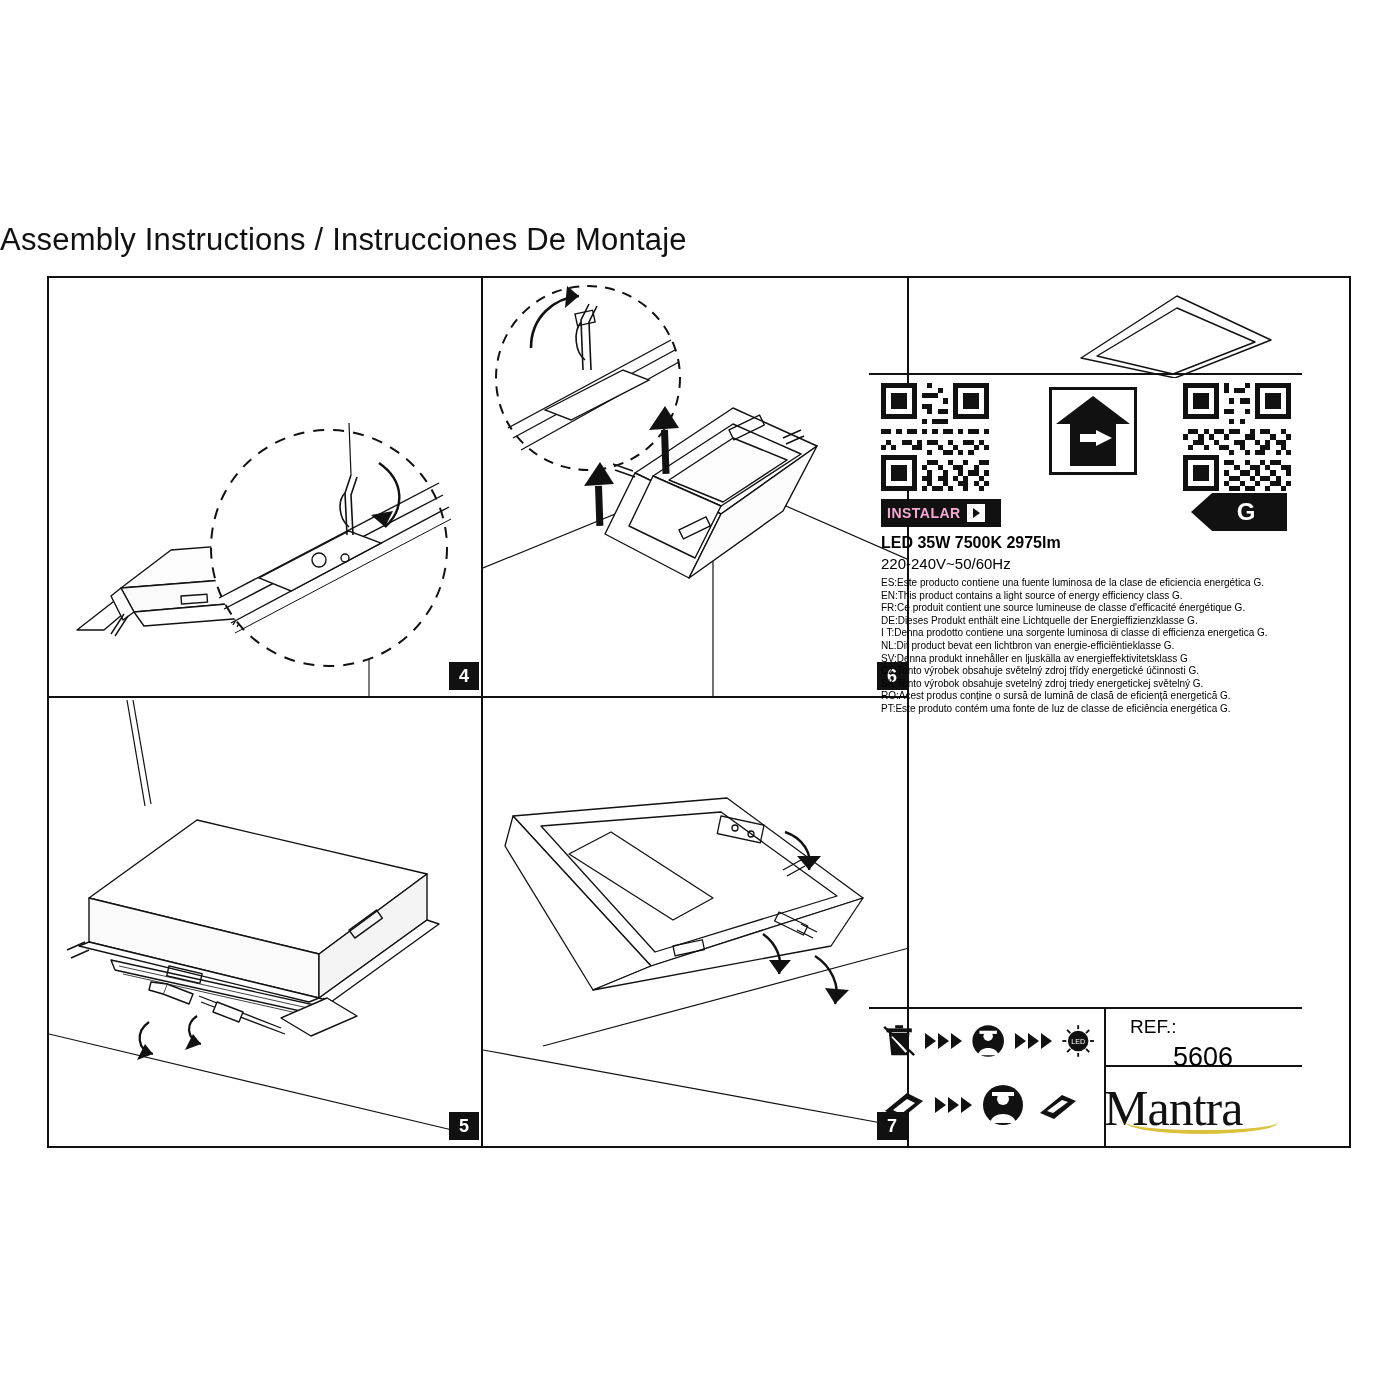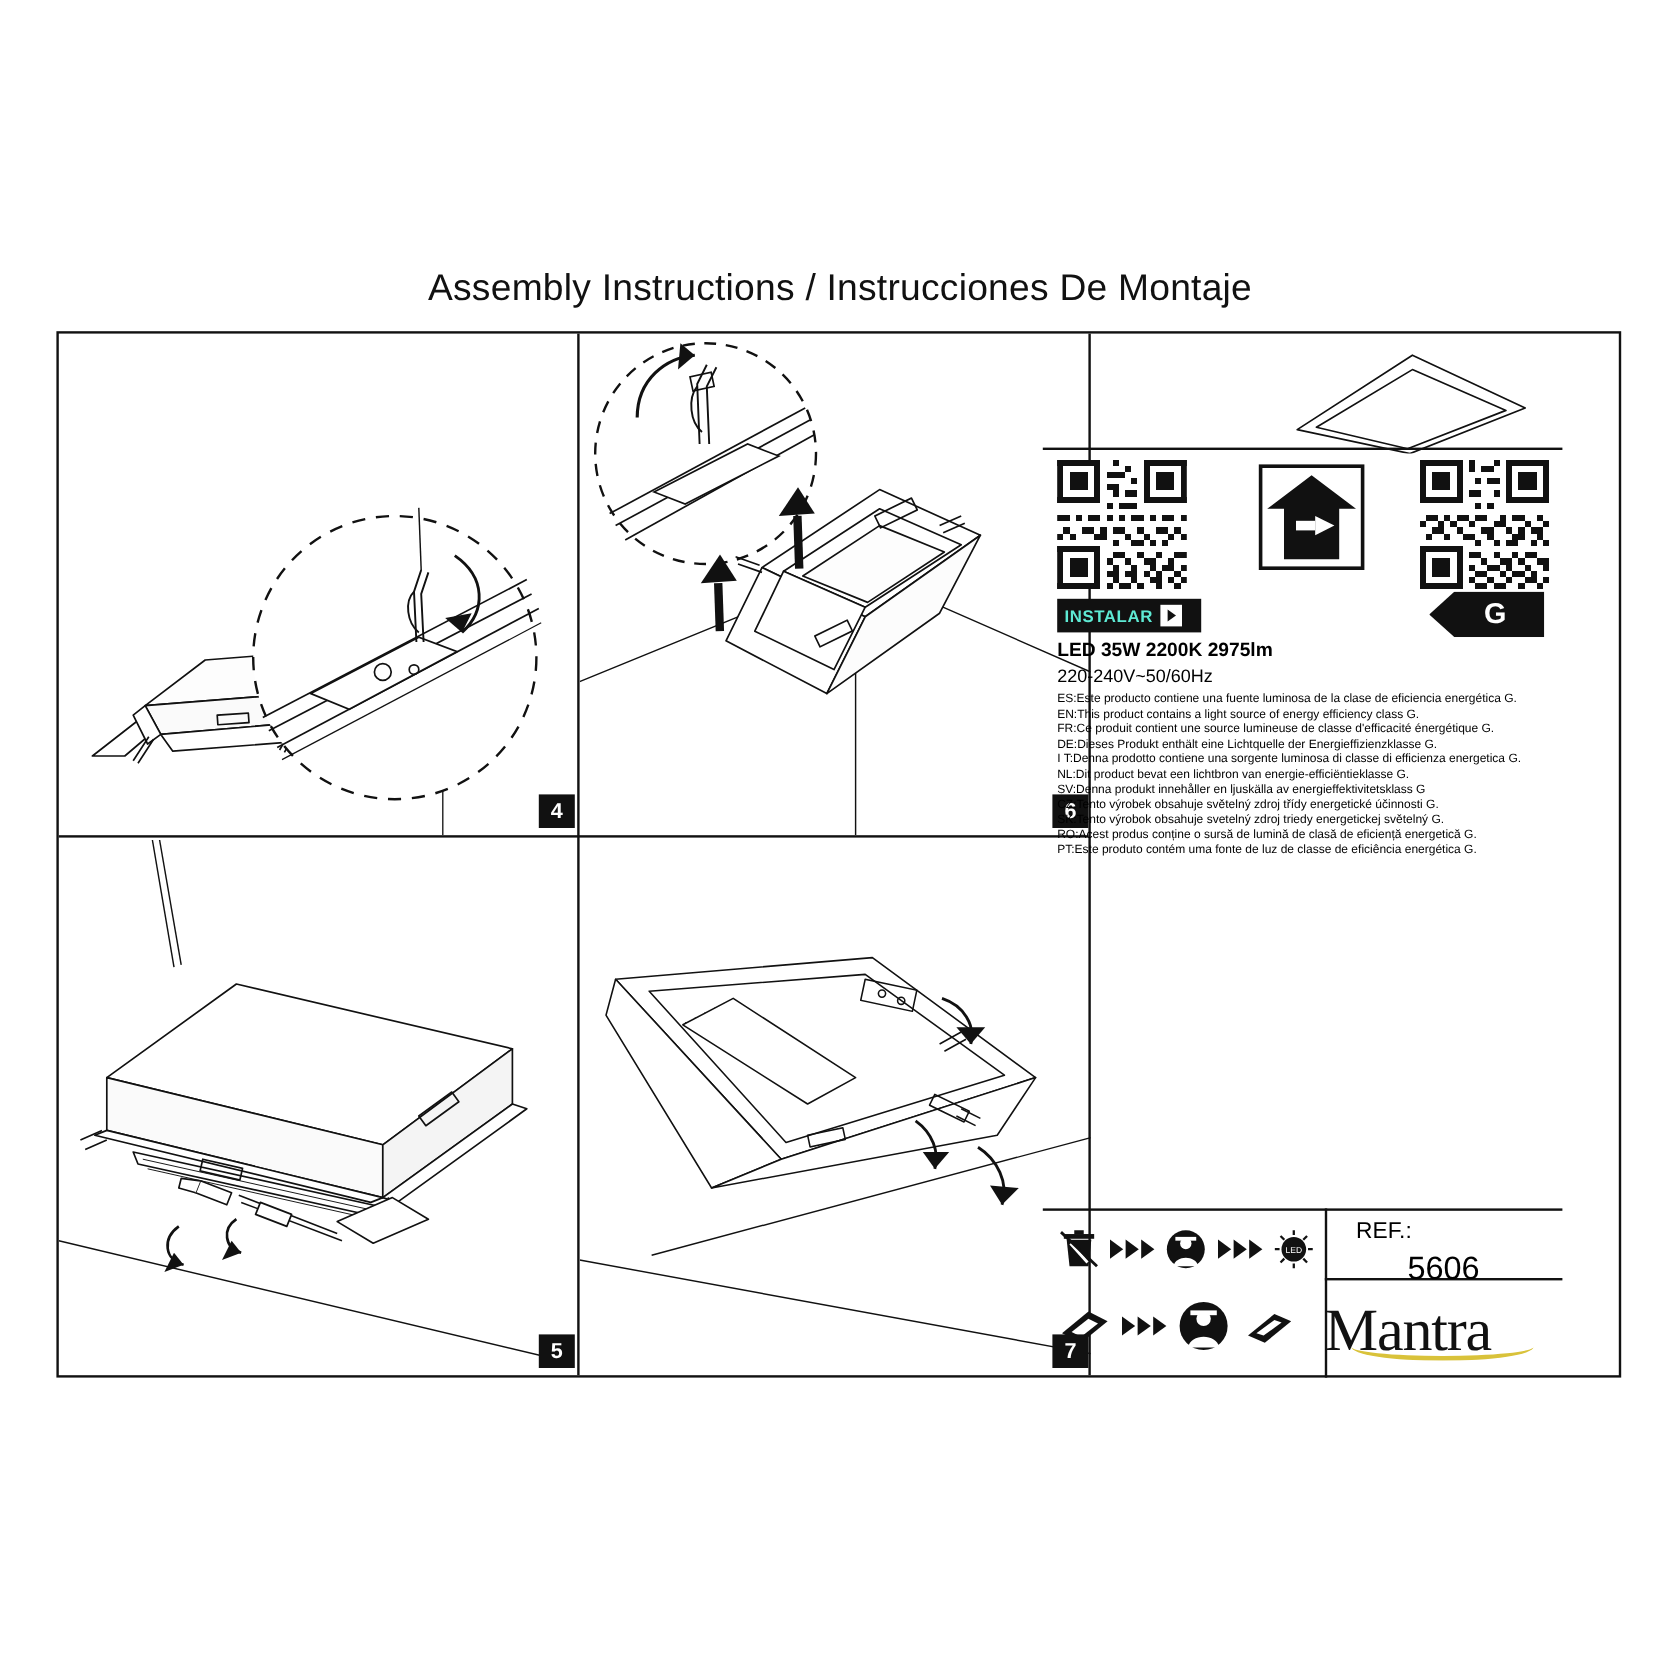--- a/index.html
+++ b/index.html
@@ -18,21 +18,20 @@
   .sheet {
     position: absolute;
     left: 0; top: 0;
     width: 1400px;
     height: 1400px;
   }
   .title {
     position: absolute;
     left: 0; top: 222px;
     width: 1400px;
-    text-align: center;
     font-size: 31px;
     font-weight: 400;
     letter-spacing: 0.2px;
     color: #111;
   }
   .grid {
     position: absolute;
     left: 47px;
     top: 276px;
     width: 1304px;
@@ -85,21 +84,21 @@
   .qr1 { left: 0px; top: 0px; }
   .qr2 { left: 302px; top: 0px; }
   .qr-inner { width: 100%; height: 100%; }
   .install-badge {
     position: absolute;
     left: 0px;
     top: 116px;
     width: 120px;
     height: 28px;
     background: #111;
-    color: #5eead4;
+    color: #f9a8d4;
     font-size: 14px;
     font-weight: bold;
     display: flex;
     align-items: center;
     padding-left: 6px;
     box-sizing: border-box;
     letter-spacing: 0.5px;
   }
   .install-badge .play {
     width: 18px; height: 18px;
@@ -712,21 +711,21 @@
         <span>INSTALAR</span>
         <span class="play"></span>
       </div>
 
       <div class="energy-g">
         <span class="arrow"></span>
         <span class="letter">G</span>
       </div>
     </div>
 
-    <div class="spec-main">LED 35W 2200K 2975lm</div>
+    <div class="spec-main">LED 35W 7500K 2975lm</div>
     <div class="spec-sub">220-240V~50/60Hz</div>
 
     <div class="lang-list">
       <div>ES:Este producto contiene una fuente luminosa de la clase de eficiencia energética G.</div>
       <div>EN:This product contains a light source of energy efficiency class G.</div>
       <div>FR:Ce produit contient une source lumineuse de classe d'efficacité énergétique G.</div>
       <div>DE:Dieses Produkt enthält eine Lichtquelle der Energieffizienzklasse G.</div>
       <div>I T:Denna prodotto contiene una sorgente luminosa di classe di efficienza energetica G.</div>
       <div>NL:Dit product bevat een lichtbron van energie-efficiëntieklasse G.</div>
       <div>SV:Denna produkt innehåller en ljuskälla av energieffektivitetsklass G</div>

